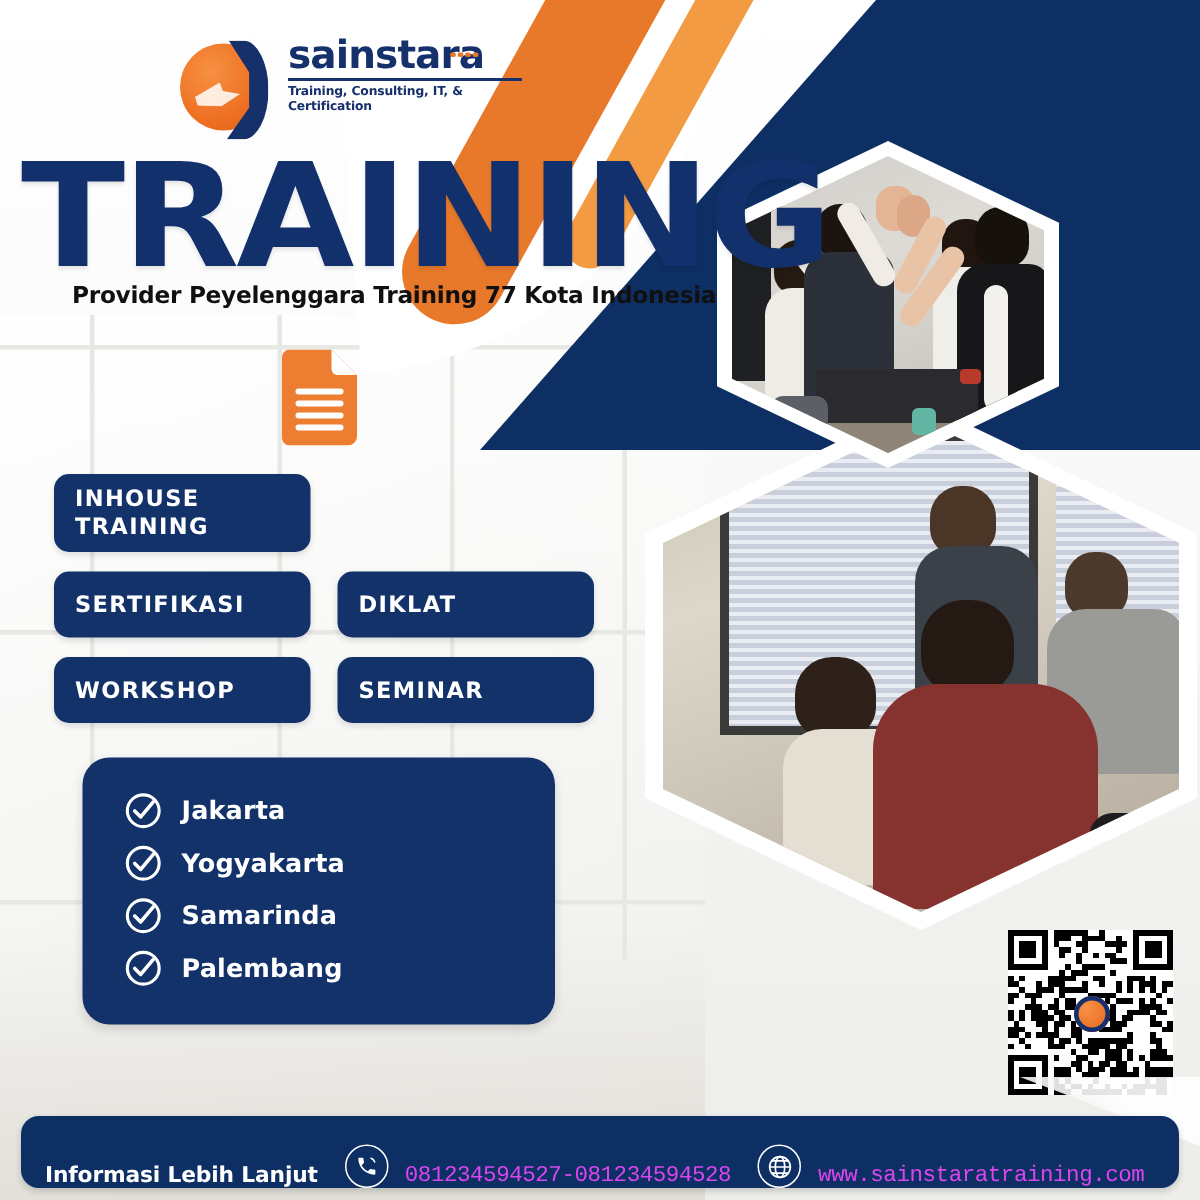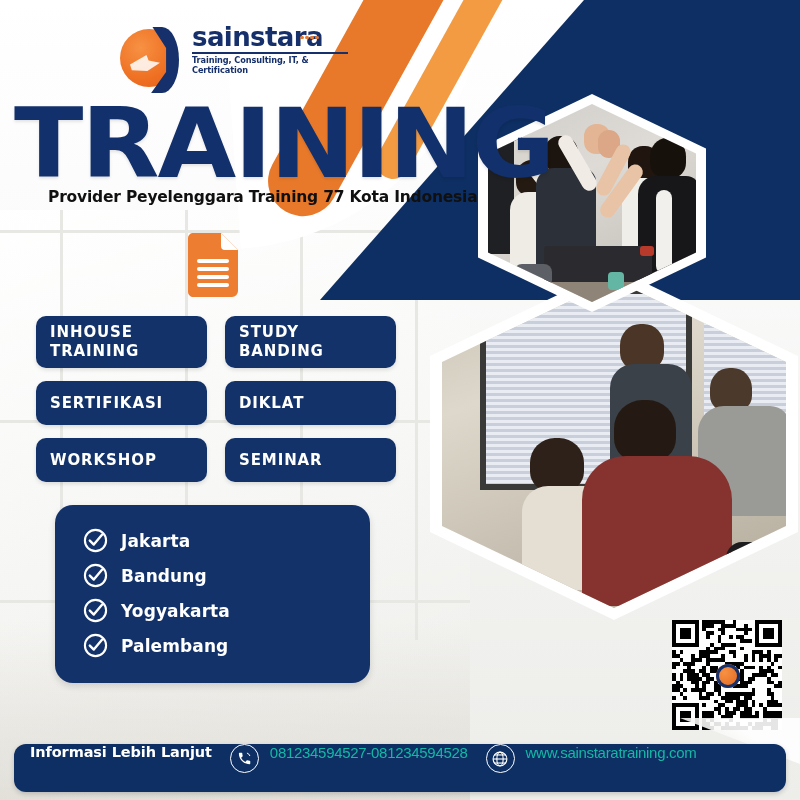--- a/index.html
+++ b/index.html
@@ -163,34 +163,34 @@
   .qr-logo{
     position:absolute;left:44px;top:44px;width:24px;height:24px;border-radius:50%;
     background:radial-gradient(circle at 35% 35%,#f79143,#e0621a);
     box-shadow:0 0 0 3px #16306b inset;
   }
 
   
   .footer{
     position:absolute;left:14px;top:744px;width:772px;height:48px;
     background:#0e2f63;border-radius:12px;
-    display:flex;align-items:flex-start;
+    display:flex;align-items:flex-end;
     box-shadow:0 2px 5px rgba(0,0,0,.18);
   }
   .foot-lbl{
     color:#ffffff;font-family:"DejaVu Sans",sans-serif;
     font-size:14.5px;font-weight:bold;margin-left:16px;letter-spacing:-.1px;
   }
   .foot-ico{
     width:27px;height:27px;border:1.7px solid #ffffff;border-radius:50%;
     margin:0 11px 0 18px;display:flex;align-items:center;justify-content:center;
     flex:0 0 27px;
   }
   .foot-val{
-    color:#14b8a6;font-family:Liberation Sans, sans-serif;
+    color:#d946ef;font-family:Liberation Mono, monospace;
     font-size:15px;letter-spacing:-.3px;
   }
   .corner-fold{
     position:absolute;right:0;top:718px;width:120px;height:46px;
     background:linear-gradient(215deg,#ffffff 40%,#e6e4df 100%);
     clip-path:polygon(100% 0,100% 100%,0 0);opacity:.9;
   }
 </style>
 </head>
 <body>
@@ -297,23 +297,20 @@
       <rect x="9" y="42" width="32" height="4" rx="2" fill="#ffffff"></rect>
       <rect x="9" y="50" width="32" height="4" rx="2" fill="#ffffff"></rect>
     </svg>
   </div>
 
   <div class="svc">
     <div class="svc-row">
       <div class="svc-btn tall">
         <span><span>INHOUSE</span><br><span>TRAINING</span></span>
       </div>
-      <div class="svc-btn tall">
-        <span><span>STUDY</span><br><span>BANDING</span></span>
-      </div>
     </div>
     <div class="svc-row">
       <div class="svc-btn short">
         <span>SERTIFIKASI</span>
       </div>
       <div class="svc-btn short">
         <span>DIKLAT</span>
       </div>
     </div>
     <div class="svc-row">
@@ -336,30 +333,30 @@
       </span>
       <span>Jakarta</span>
     </div>
     <div class="city">
       <span class="chk">
         <svg width="25" height="25" viewBox="0 0 25 25">
             <circle cx="12.5" cy="12.5" r="10.6" fill="none" stroke="#ffffff" stroke-width="2.1"></circle>
             <path d="M6.8 12.6 L10.8 16.6 L19.2 6.6" fill="none" stroke="#ffffff" stroke-width="2.4" stroke-linecap="round" stroke-linejoin="round"></path>
           </svg>
       </span>
-      <span>Bandung</span>
+      <span>Yogyakarta</span>
     </div>
     <div class="city">
       <span class="chk">
         <svg width="25" height="25" viewBox="0 0 25 25">
             <circle cx="12.5" cy="12.5" r="10.6" fill="none" stroke="#ffffff" stroke-width="2.1"></circle>
             <path d="M6.8 12.6 L10.8 16.6 L19.2 6.6" fill="none" stroke="#ffffff" stroke-width="2.4" stroke-linecap="round" stroke-linejoin="round"></path>
           </svg>
       </span>
-      <span>Yogyakarta</span>
+      <span>Samarinda</span>
     </div>
     <div class="city">
       <span class="chk">
         <svg width="25" height="25" viewBox="0 0 25 25">
             <circle cx="12.5" cy="12.5" r="10.6" fill="none" stroke="#ffffff" stroke-width="2.1"></circle>
             <path d="M6.8 12.6 L10.8 16.6 L19.2 6.6" fill="none" stroke="#ffffff" stroke-width="2.4" stroke-linecap="round" stroke-linejoin="round"></path>
           </svg>
       </span>
       <span>Palembang</span>
     </div>

